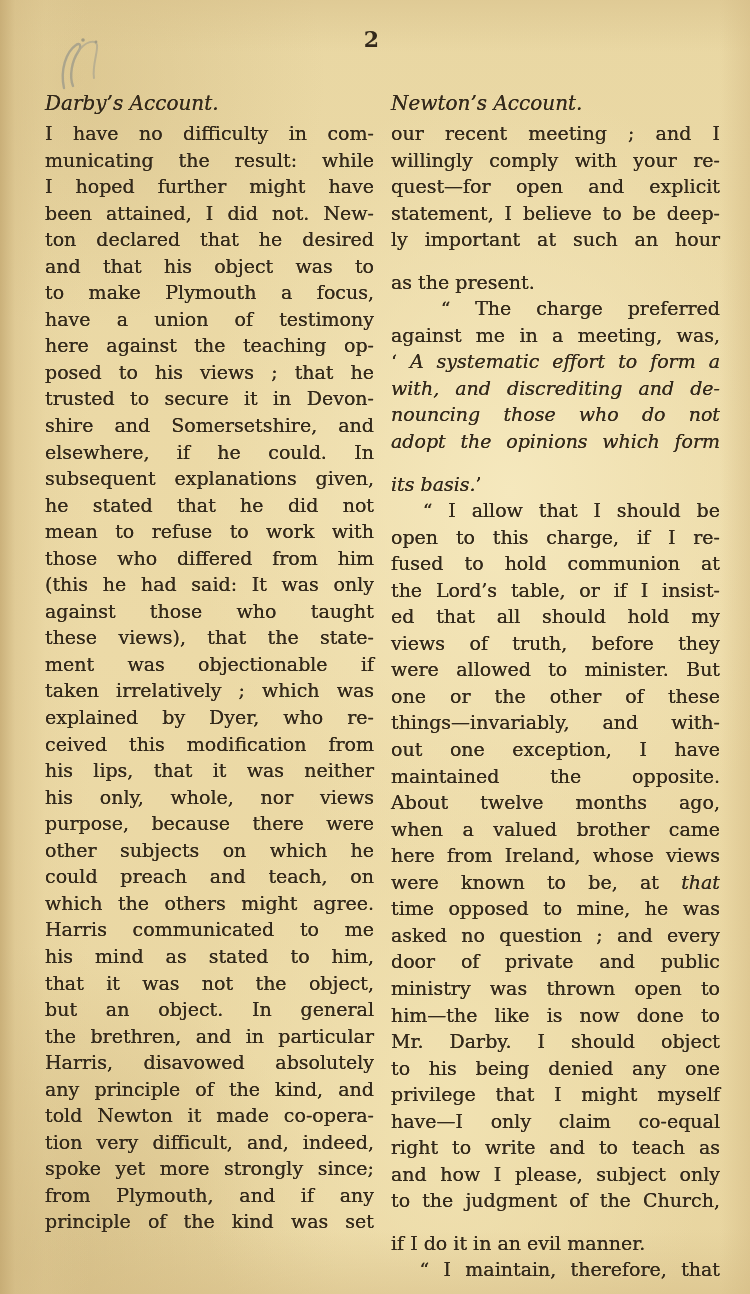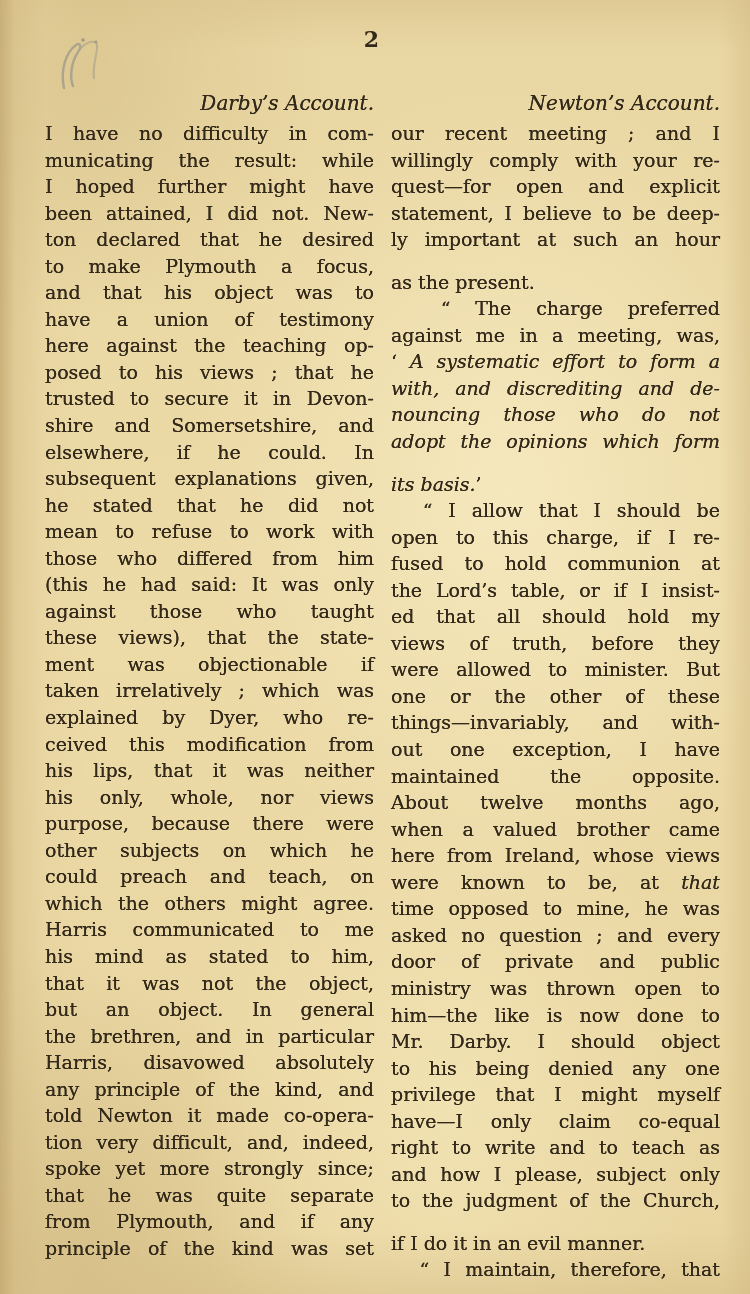--- a/index.html
+++ b/index.html
@@ -33,21 +33,21 @@
   .cols {
     position: absolute;
     top: 90px; left: 45px;
     width: 676px;
     display: flex;
     gap: 17px;
   }
   .col { width: 329px; }
   .heading {
     font-style: italic;
-    text-align: right;
+    text-align: left;
     font-size: 20px;
     line-height: 27px;
     margin-bottom: 3px;
     text-shadow: 0 0 .5px #33291b;
   }
   .body { font-size: 19px; }
   .line {
     line-height: 26.55px;
     height: 26.55px;
     text-align: justify;
@@ -75,22 +75,22 @@
   <div class="cols">
 
     <div class="col">
       <div class="heading">Darby’s Account.</div>
       <div class="body">
           <div class="line"><span>I have no difficulty in com-</span></div>
           <div class="line"><span>municating the result: while</span></div>
           <div class="line"><span>I hoped further might have</span></div>
           <div class="line"><span>been attained, I did not. New-</span></div>
           <div class="line"><span>ton declared that he desired</span></div>
+          <div class="line"><span>and that his object was to</span></div>
           <div class="line"><span>to make Plymouth a focus,</span></div>
-          <div class="line"><span>and that his object was to</span></div>
           <div class="line"><span>have a union of testimony</span></div>
           <div class="line"><span>here against the teaching op-</span></div>
           <div class="line"><span>posed to his views ; that he</span></div>
           <div class="line"><span>trusted to secure it in Devon-</span></div>
           <div class="line"><span>shire and Somersetshire, and</span></div>
           <div class="line"><span>elsewhere, if he could. In</span></div>
           <div class="line"><span>subsequent explanations given,</span></div>
           <div class="line"><span>he stated that he did not</span></div>
           <div class="line"><span>mean to refuse to work with</span></div>
           <div class="line"><span>those who differed from him</span></div>
@@ -110,21 +110,20 @@
           <div class="line"><span>Harris communicated to me</span></div>
           <div class="line"><span>his mind as stated to him,</span></div>
           <div class="line"><span>that it was not the object,</span></div>
           <div class="line"><span>but an object. In general</span></div>
           <div class="line"><span>the brethren, and in particular</span></div>
           <div class="line"><span>Harris, disavowed absolutely</span></div>
           <div class="line"><span>any principle of the kind, and</span></div>
           <div class="line"><span>told Newton it made co-opera-</span></div>
           <div class="line"><span>tion very difficult, and, indeed,</span></div>
           <div class="line"><span>spoke yet more strongly since;</span></div>
-          <div class="line"><span>that he was quite separate</span></div>
           <div class="line"><span>from Plymouth, and if any</span></div>
           <div class="line"><span>principle of the kind was set</span></div>
         </div>
     </div>
 
     <div class="col">
       <div class="heading">Newton’s Account.</div>
       <div class="body">
           <div class="line"><span>our recent meeting ; and I</span></div>
           <div class="line"><span>willingly comply with your re-</span></div>

